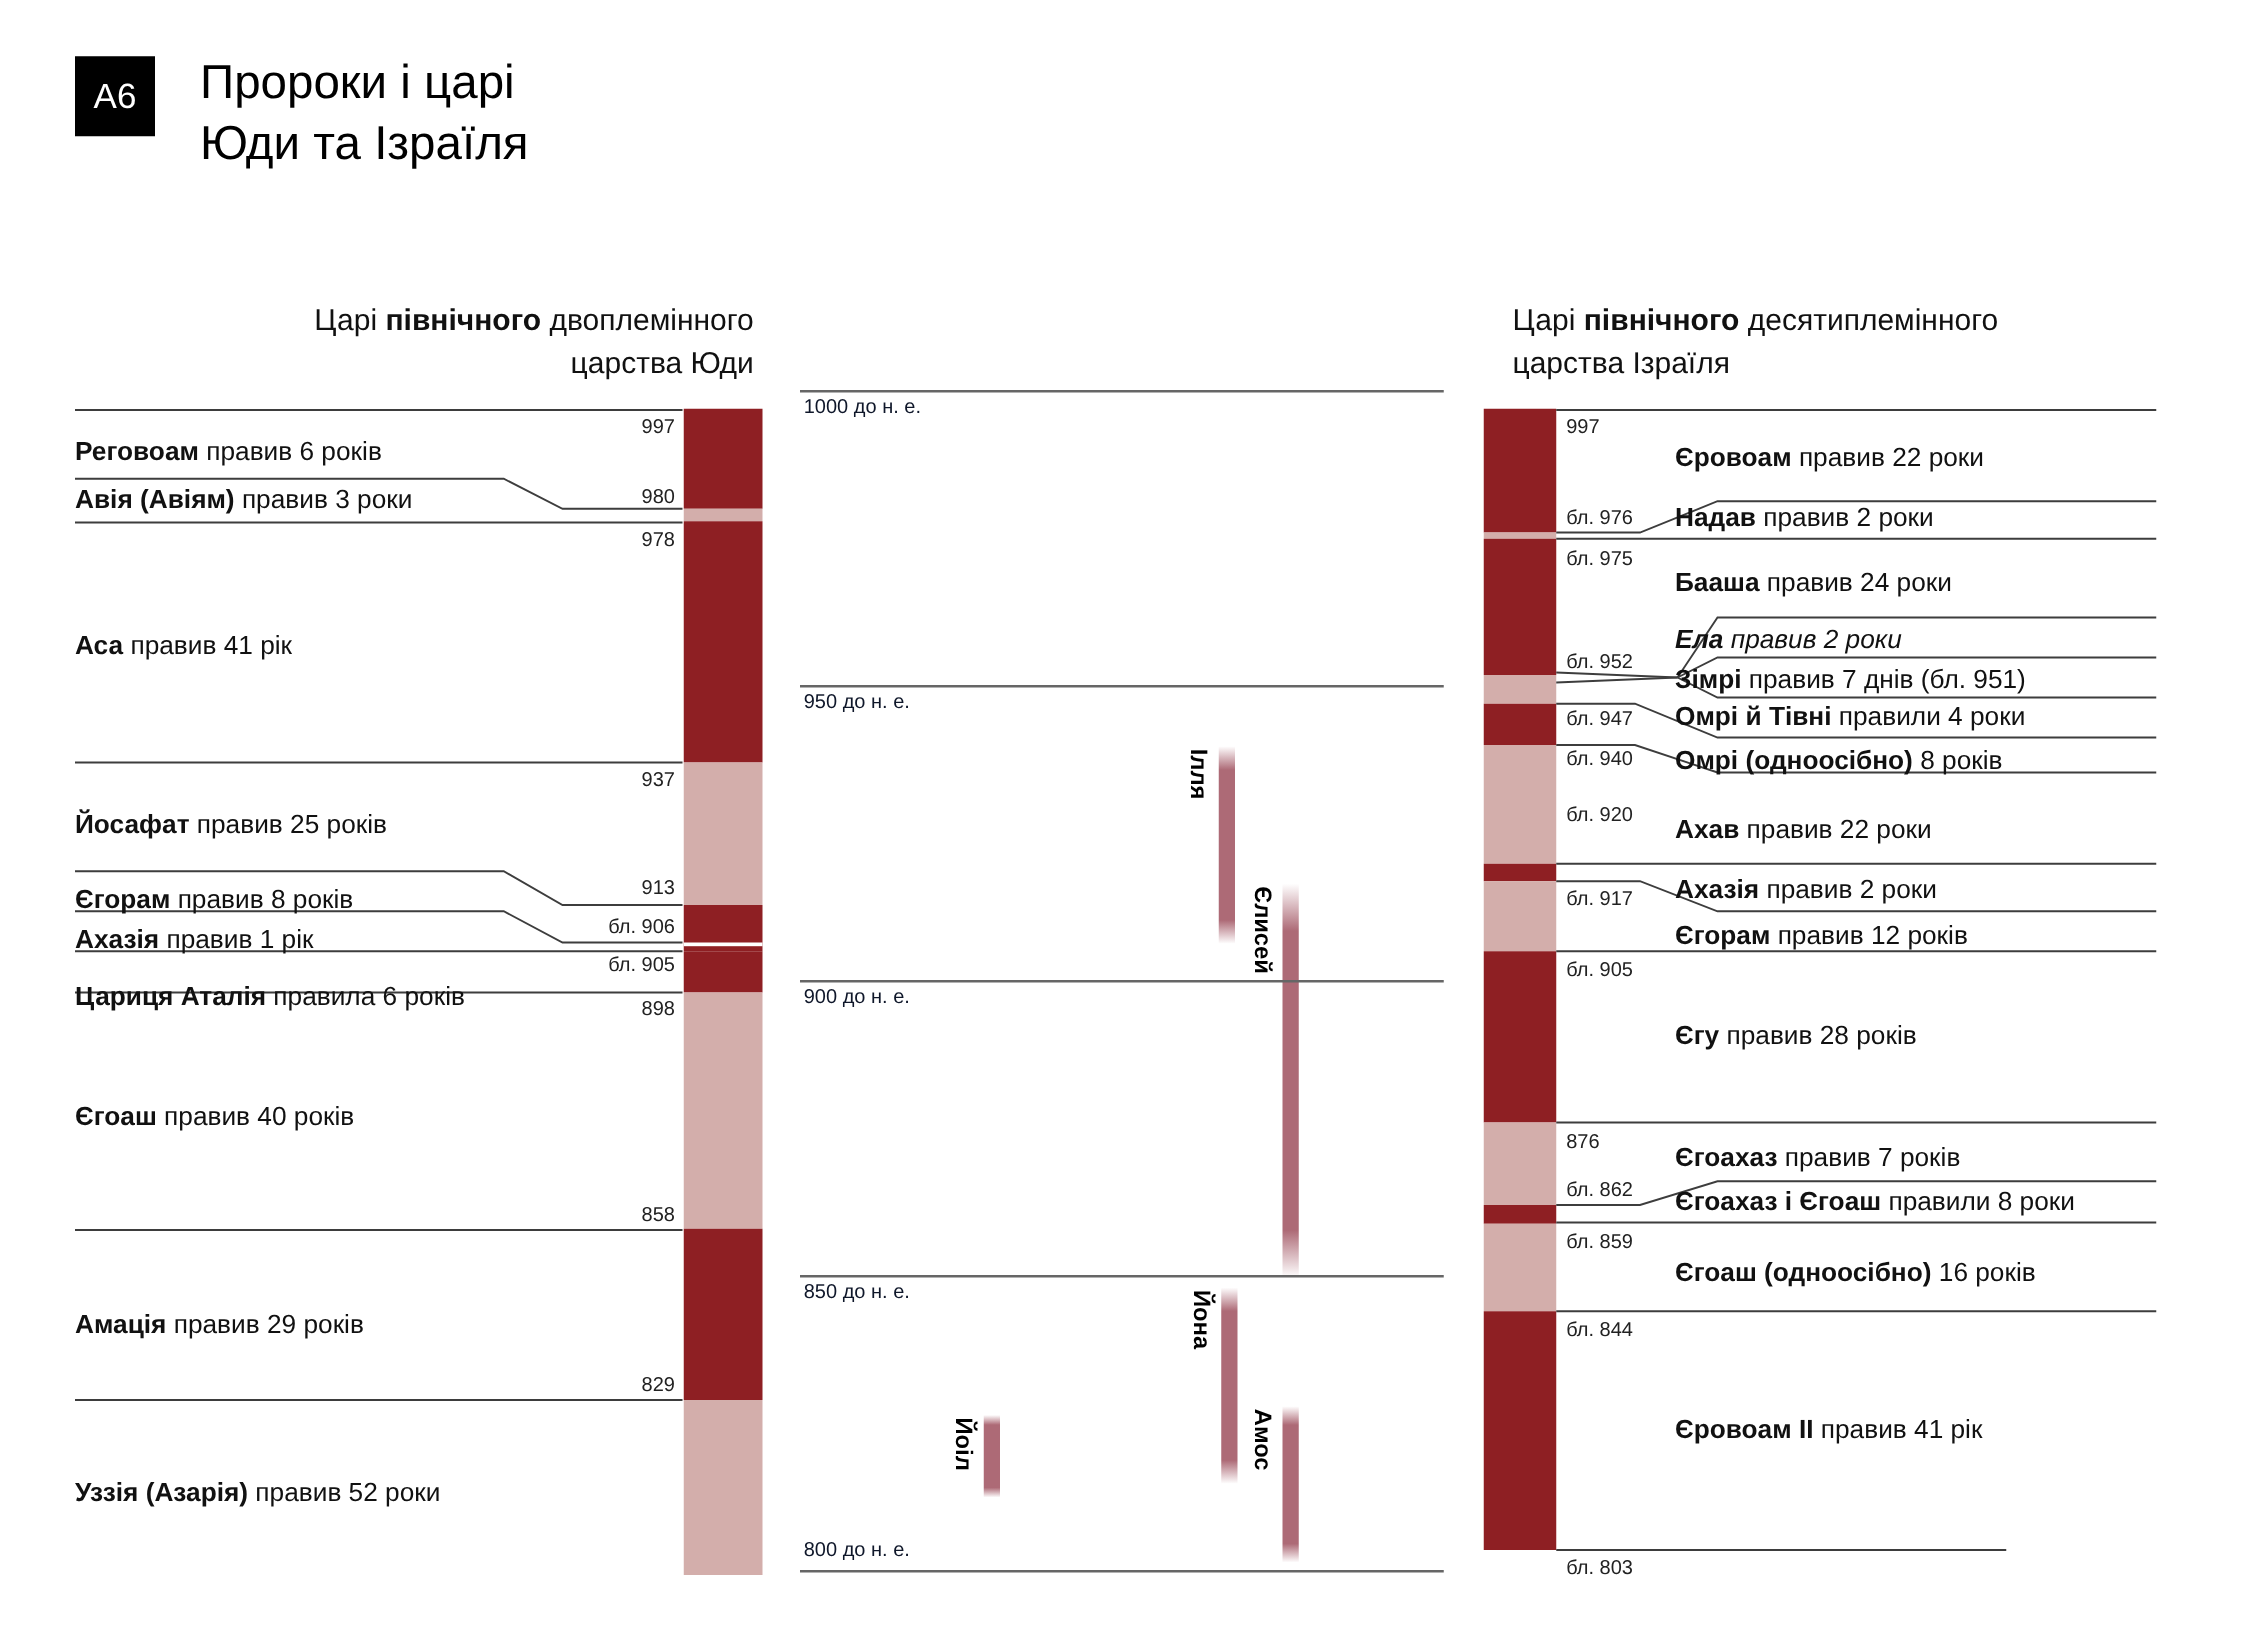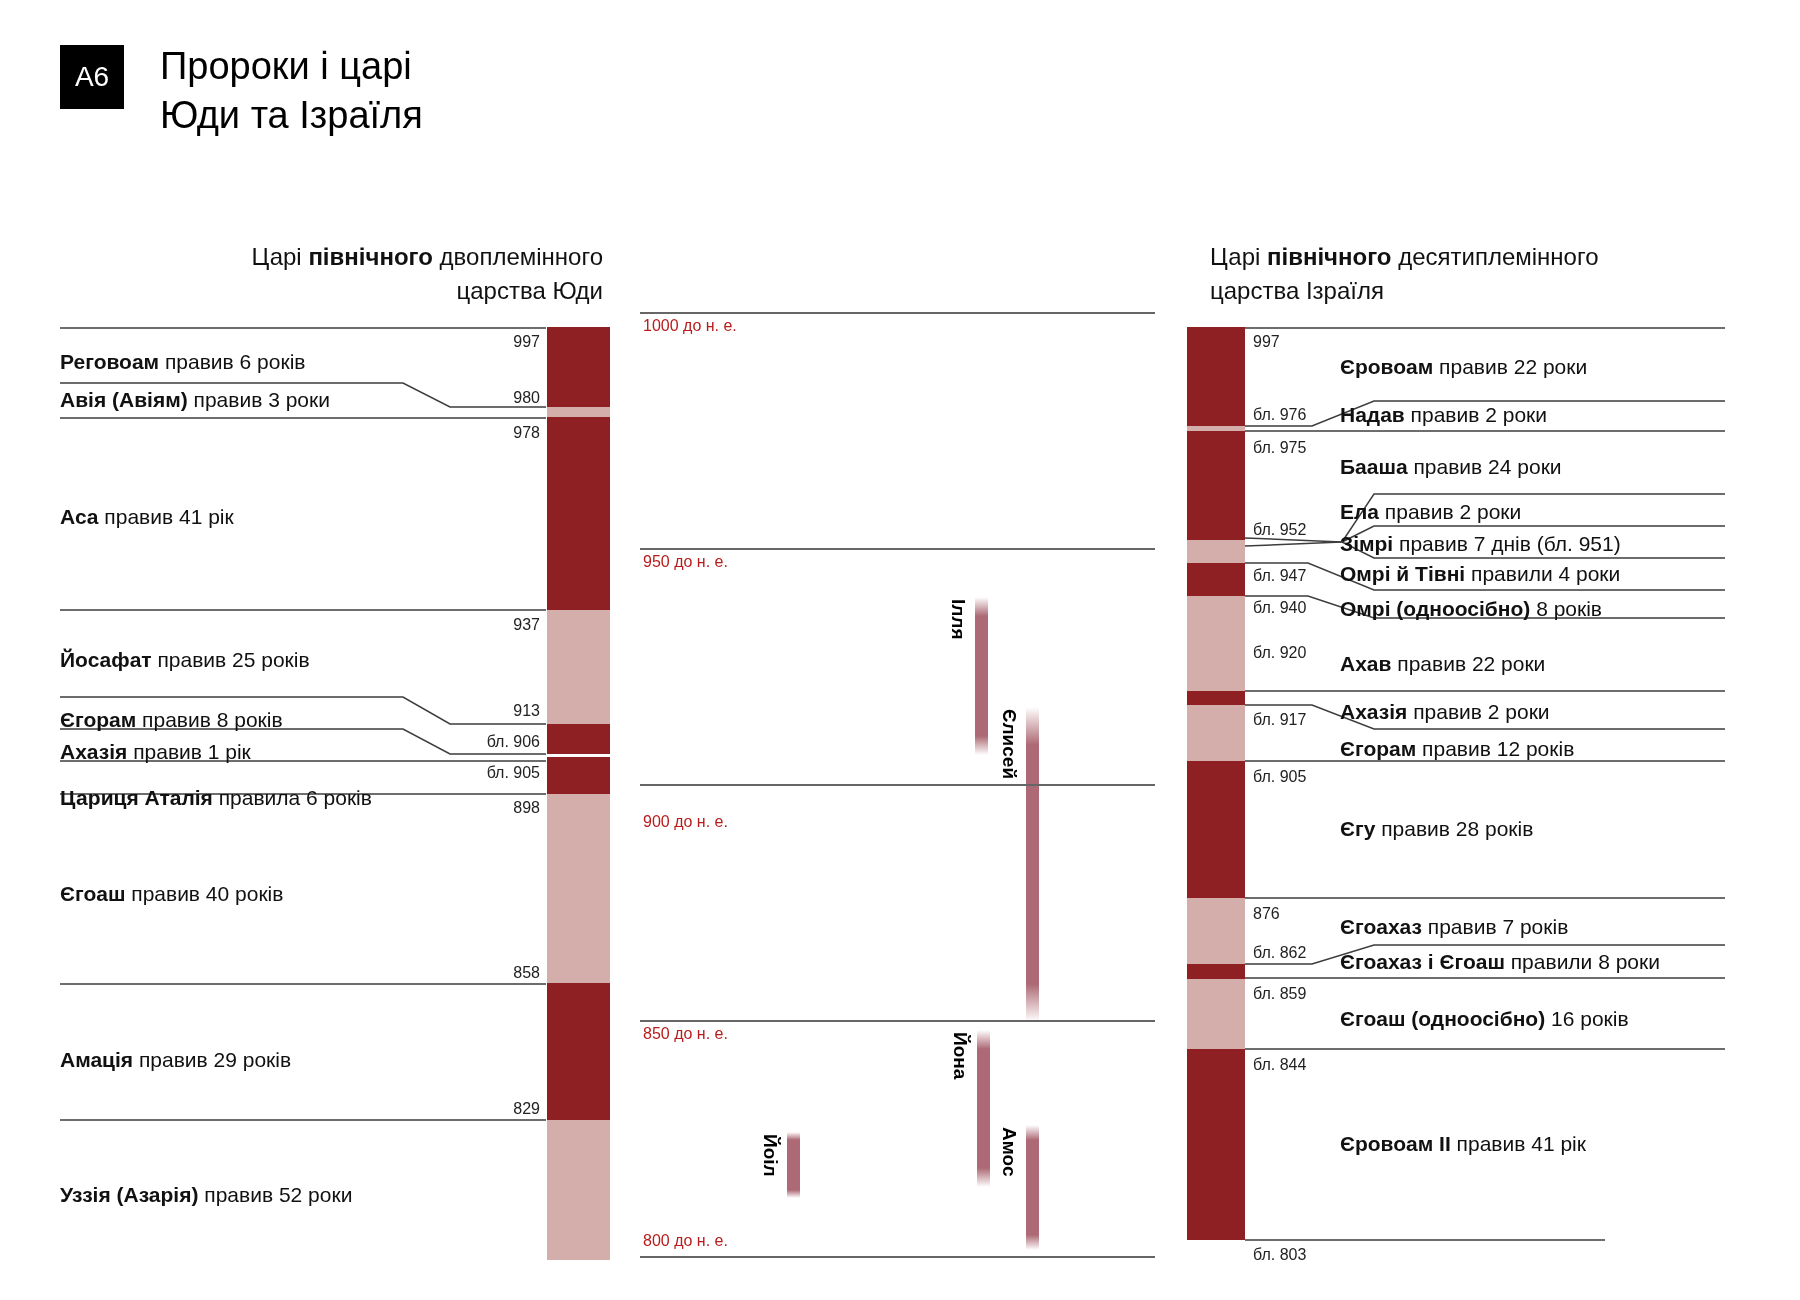--- a/index.html
+++ b/index.html
@@ -11,21 +11,21 @@
   .col-header{position:absolute;top:240px;font-size:24px;line-height:34px;color:#111;}
   .col-header b{font-weight:bold;}
   .judah-header{left:160px;width:443px;text-align:right;}
   .israel-header{left:1186px;width:540px;text-align:left;margin-left:24px;}
   .seg{position:absolute;}
   .king-name{position:absolute;font-size:21px;white-space:nowrap;color:#111;}
   .king-name b{font-weight:bold;}
   .year-label{position:absolute;font-size:16px;white-space:nowrap;color:#222;}
   .judah-label{left:330px;width:210px;text-align:right;}
   .israel-label{left:1253px;text-align:left;}
-  .timeline-label{position:absolute;left:643px;font-size:16px;color:#b91c1c;white-space:nowrap;}
+  .timeline-label{position:absolute;left:643px;font-size:16px;color:#0f172a;white-space:nowrap;}
   .prophet-bar{position:absolute;width:13px;}
   .prophet-label{position:absolute;writing-mode:vertical-rl;text-orientation:mixed;
                  font-weight:bold;font-size:19px;white-space:nowrap;color:#000;}
   svg.lines{position:absolute;left:0;top:0;pointer-events:none;}
 </style>
 </head>
 <body>
 
 <div class="page">
 
@@ -142,21 +142,21 @@
       <div class="king-name" style="left: 60px; top: 1048px;"><b>Амація</b><span> правив 29 років</span></div>
       <div class="year-label judah-label" style="top: 964px;">858</div>
       <div class="king-name" style="left: 60px; top: 1183px;"><b>Уззія (Азарія)</b><span> правив 52 роки</span></div>
       <div class="year-label judah-label" style="top: 1100px;">829</div>
       <div class="king-name" style="left: 1340px; top: 355px;"><b>Єровоам</b><span> правив 22 роки</span></div>
       <div class="year-label israel-label" style="top: 333px;">997</div>
       <div class="king-name" style="left: 1340px; top: 403px;"><b>Надав</b><span> правив 2 роки</span></div>
       <div class="year-label israel-label" style="top: 406px;">бл. 976</div>
       <div class="king-name" style="left: 1340px; top: 455px;"><b>Бааша</b><span> правив 24 роки</span></div>
       <div class="year-label israel-label" style="top: 439px;">бл. 975</div>
-      <div class="king-name" style="left: 1340px; top: 500px;"><b>Ела</b><span> правив 2 роки</span></div>
+      <div class="king-name" style="left: 1340px; top: 500px; font-style: italic;"><b>Ела</b><span> правив 2 роки</span></div>
       <div class="year-label israel-label" style="top: 521px;">бл. 952</div>
       <div class="king-name" style="left: 1340px; top: 532px;"><b>Зімрі</b><span> правив 7 днів (бл. 951)</span></div>
       <div class="king-name" style="left: 1340px; top: 562px;"><b>Омрі й Тівні</b><span> правили 4 роки</span></div>
       <div class="year-label israel-label" style="top: 567px;">бл. 947</div>
       <div class="king-name" style="left: 1340px; top: 597px;"><b>Омрі (одноосібно)</b><span> 8 років</span></div>
       <div class="year-label israel-label" style="top: 599px;">бл. 940</div>
       <div class="king-name" style="left: 1340px; top: 652px;"><b>Ахав</b><span> правив 22 роки</span></div>
       <div class="year-label israel-label" style="top: 644px;">бл. 920</div>
       <div class="king-name" style="left: 1340px; top: 700px;"><b>Ахазія</b><span> правив 2 роки</span></div>
       <div class="year-label israel-label" style="top: 711px;">бл. 917</div>
@@ -172,18 +172,18 @@
       <div class="king-name" style="left: 1340px; top: 1132px;"><b>Єровоам II</b><span> правив 41 рік</span></div>
       <div class="year-label israel-label" style="top: 1056px;">бл. 844</div>
       <div class="year-label israel-label" style="top: 1246px;">бл. 803</div>
       <div class="prophet-label" style="left: 947px; top: 599px;">Ілля</div>
       <div class="prophet-label" style="left: 998px; top: 709px;">Єлисей</div>
       <div class="prophet-label" style="left: 949px; top: 1032px;">Йона</div>
       <div class="prophet-label" style="left: 998px; top: 1127px;">Амос</div>
       <div class="prophet-label" style="left: 759px; top: 1134px;">Йоіл</div>
       <div class="timeline-label" style="top: 317px;">1000 до н. е.</div>
       <div class="timeline-label" style="top: 553px;">950 до н. е.</div>
-      <div class="timeline-label" style="top: 789px; margin-top: 24px;">900 до н. е.</div>
+      <div class="timeline-label" style="top: 789px;">900 до н. е.</div>
       <div class="timeline-label" style="top: 1025px;">850 до н. е.</div>
       <div class="timeline-label" style="top: 1232px;">800 до н. е.</div>
     </div>
 
 </div>
 
 </body></html>

